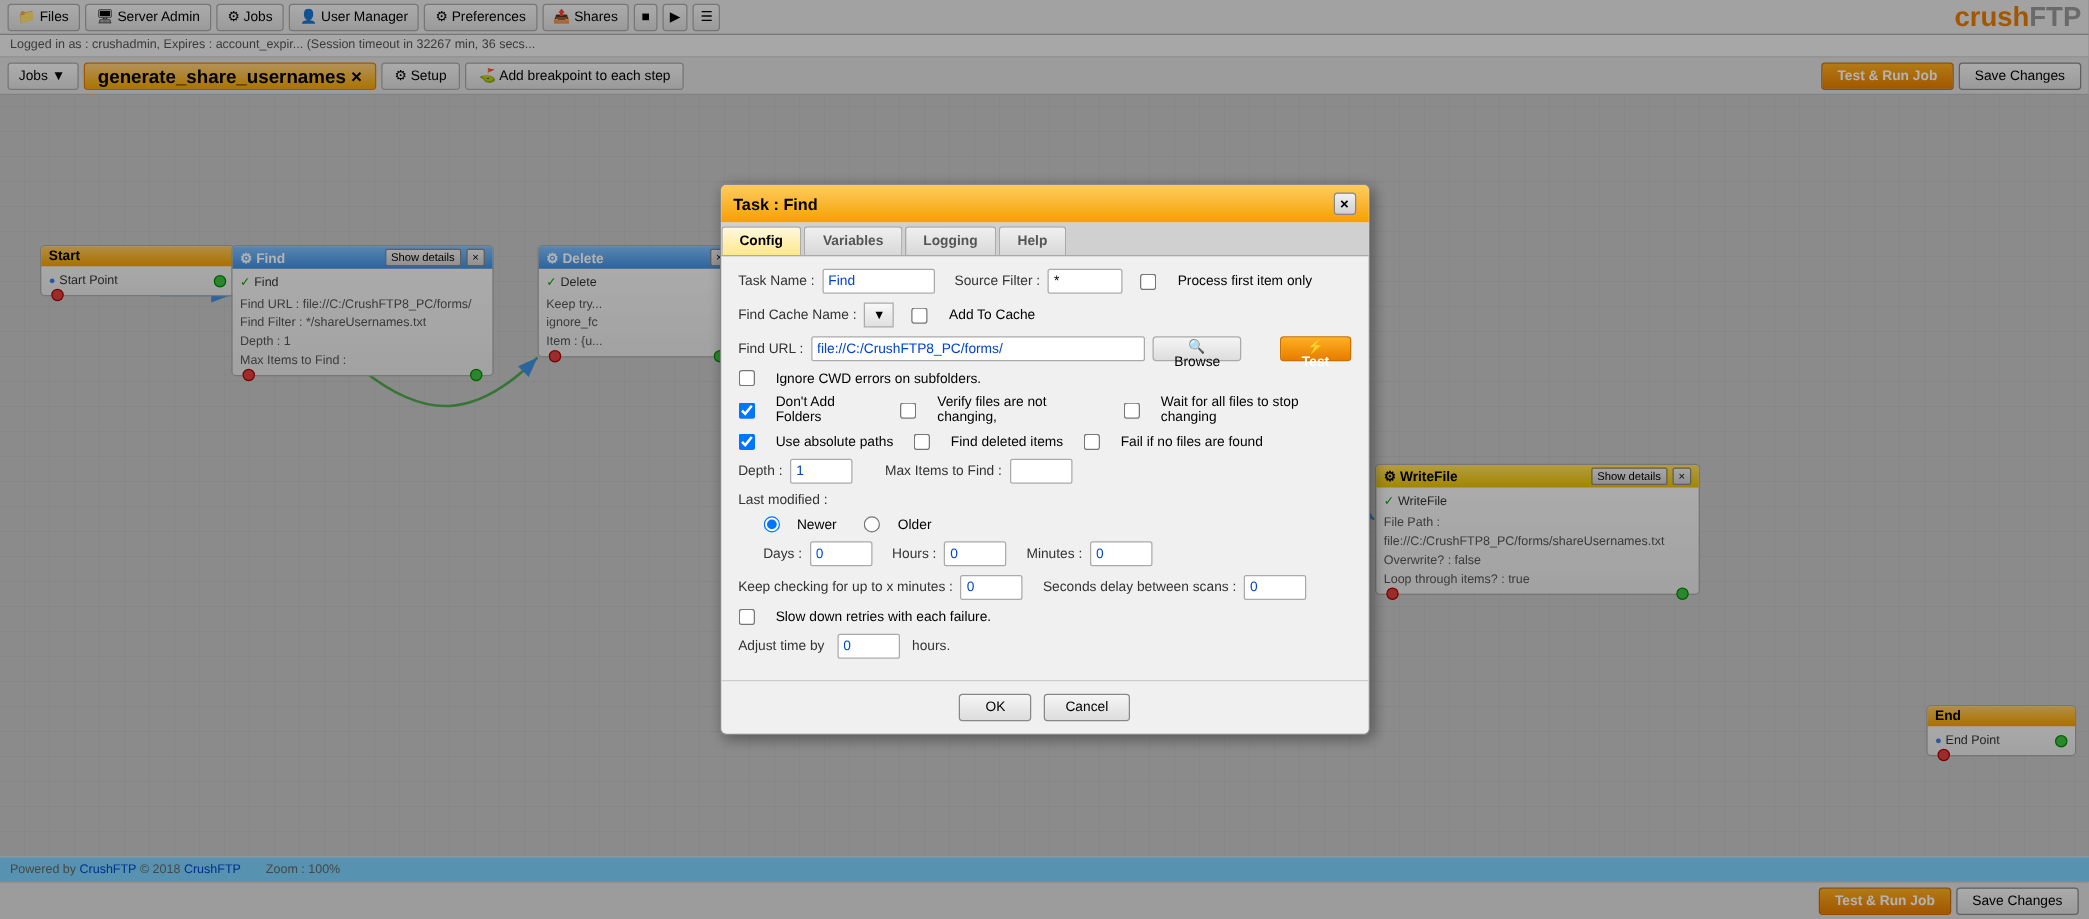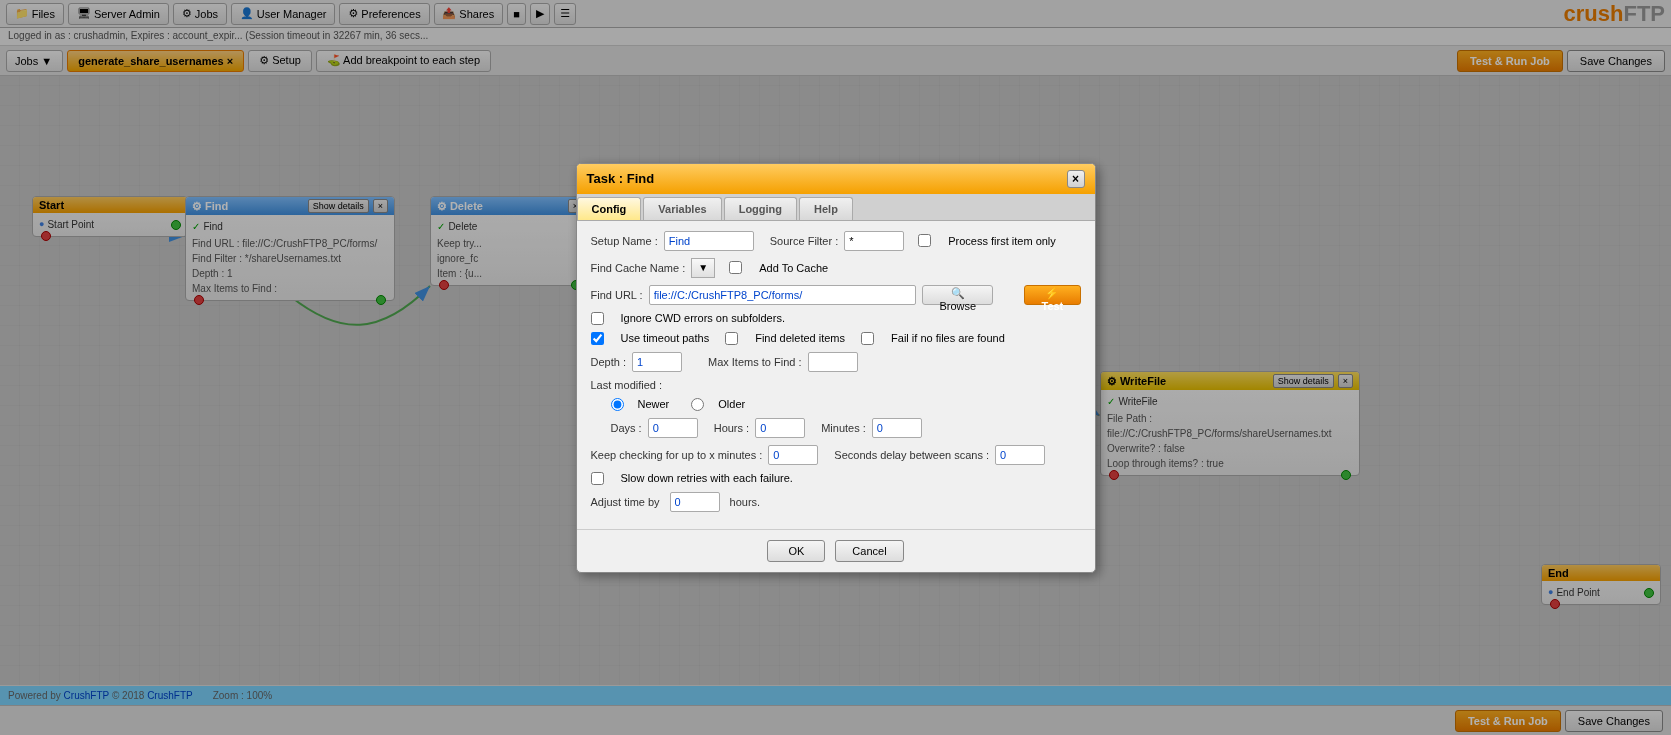--- a/index.html
+++ b/index.html
@@ -25,21 +25,21 @@
     .jobs-toolbar {
       display: flex; align-items: center; background: #e0e0e0; border-bottom: 1px solid #bbb;
       height: 30px; padding: 0 6px; gap: 4px;
     }
     .jobs-dropdown {
       padding: 2px 10px 2px 8px; border: 1px solid #aaa; border-radius: 3px;
       background: linear-gradient(to bottom, #f8f8f8, #e0e0e0); font-size: 11px; cursor: pointer; height: 22px;
     }
     .job-name-btn {
       padding: 2px 10px; border: 1px solid #e87c00; border-radius: 3px;
-      background: linear-gradient(to bottom, #ffd080, #f5a800); font-size: 11px; cursor: pointer; height: 22px; font-weight: bold;
+      background: linear-gradient(to bottom, #ffd080, #f5a800); font-size: 15px; cursor: pointer; height: 22px; font-weight: bold;
     }
     .toolbar-btn {
       padding: 2px 10px; border: 1px solid #aaa; border-radius: 3px;
       background: linear-gradient(to bottom, #f5f5f5, #ddd); font-size: 11px; cursor: pointer; height: 22px;
     }
     .toolbar-right { margin-left: auto; display: flex; gap: 4px; align-items: center; }
     .btn-orange {
       padding: 2px 12px; border: 1px solid #c87000; border-radius: 3px;
       background: linear-gradient(to bottom, #ffb020, #e87c00); font-size: 11px; cursor: pointer; height: 22px; color: #fff; font-weight: bold; margin-left: 25px;
     }
@@ -374,21 +374,21 @@
         <span>Logging</span>
       </div>
       <div class="modal-tab inactive">
         <span>Help</span>
       </div>
     </div>
 
     <div class="modal-body">
 
       <div class="form-row">
-        <span class="form-label">Setup Name :</span>
+        <span class="form-label">Task Name :</span>
         <input class="form-input blue-text" style="width: 90px;" value="Find">
         <span class="form-label" style="margin-left:10px;">Source Filter :</span>
         <input class="form-input" style="width: 60px;" value="*">
         <label class="checkbox-label" style="margin-left:8px;">
           <input type="checkbox" style="">
           <span>Process first item only</span>
         </label>
       </div>
 
       <div class="form-row">
@@ -412,25 +412,39 @@
       </div>
 
       <div class="form-row">
         <label class="checkbox-label">
           <input type="checkbox" style="">
           <span>Ignore CWD errors on subfolders.</span>
         </label>
       </div>
 
 
-
       <div class="form-row">
         <label class="checkbox-label">
           <input type="checkbox" checked="" style="">
-          <span>Use timeout paths</span>
+          <span>Don't Add Folders</span>
+        </label>
+        <label class="checkbox-label" style="margin-left:10px;">
+          <input type="checkbox" style="">
+          <span>Verify files are not changing,</span>
+        </label>
+        <label class="checkbox-label" style="margin-left:10px;">
+          <input type="checkbox" style="">
+          <span>Wait for all files to stop changing</span>
+        </label>
+      </div>
+
+      <div class="form-row">
+        <label class="checkbox-label">
+          <input type="checkbox" checked="" style="">
+          <span>Use absolute paths</span>
         </label>
         <label class="checkbox-label" style="margin-left:10px;">
           <input type="checkbox" style="">
           <span>Find deleted items</span>
         </label>
         <label class="checkbox-label" style="margin-left:10px;">
           <input type="checkbox" style="">
           <span>Fail if no files are found</span>
         </label>
       </div>

